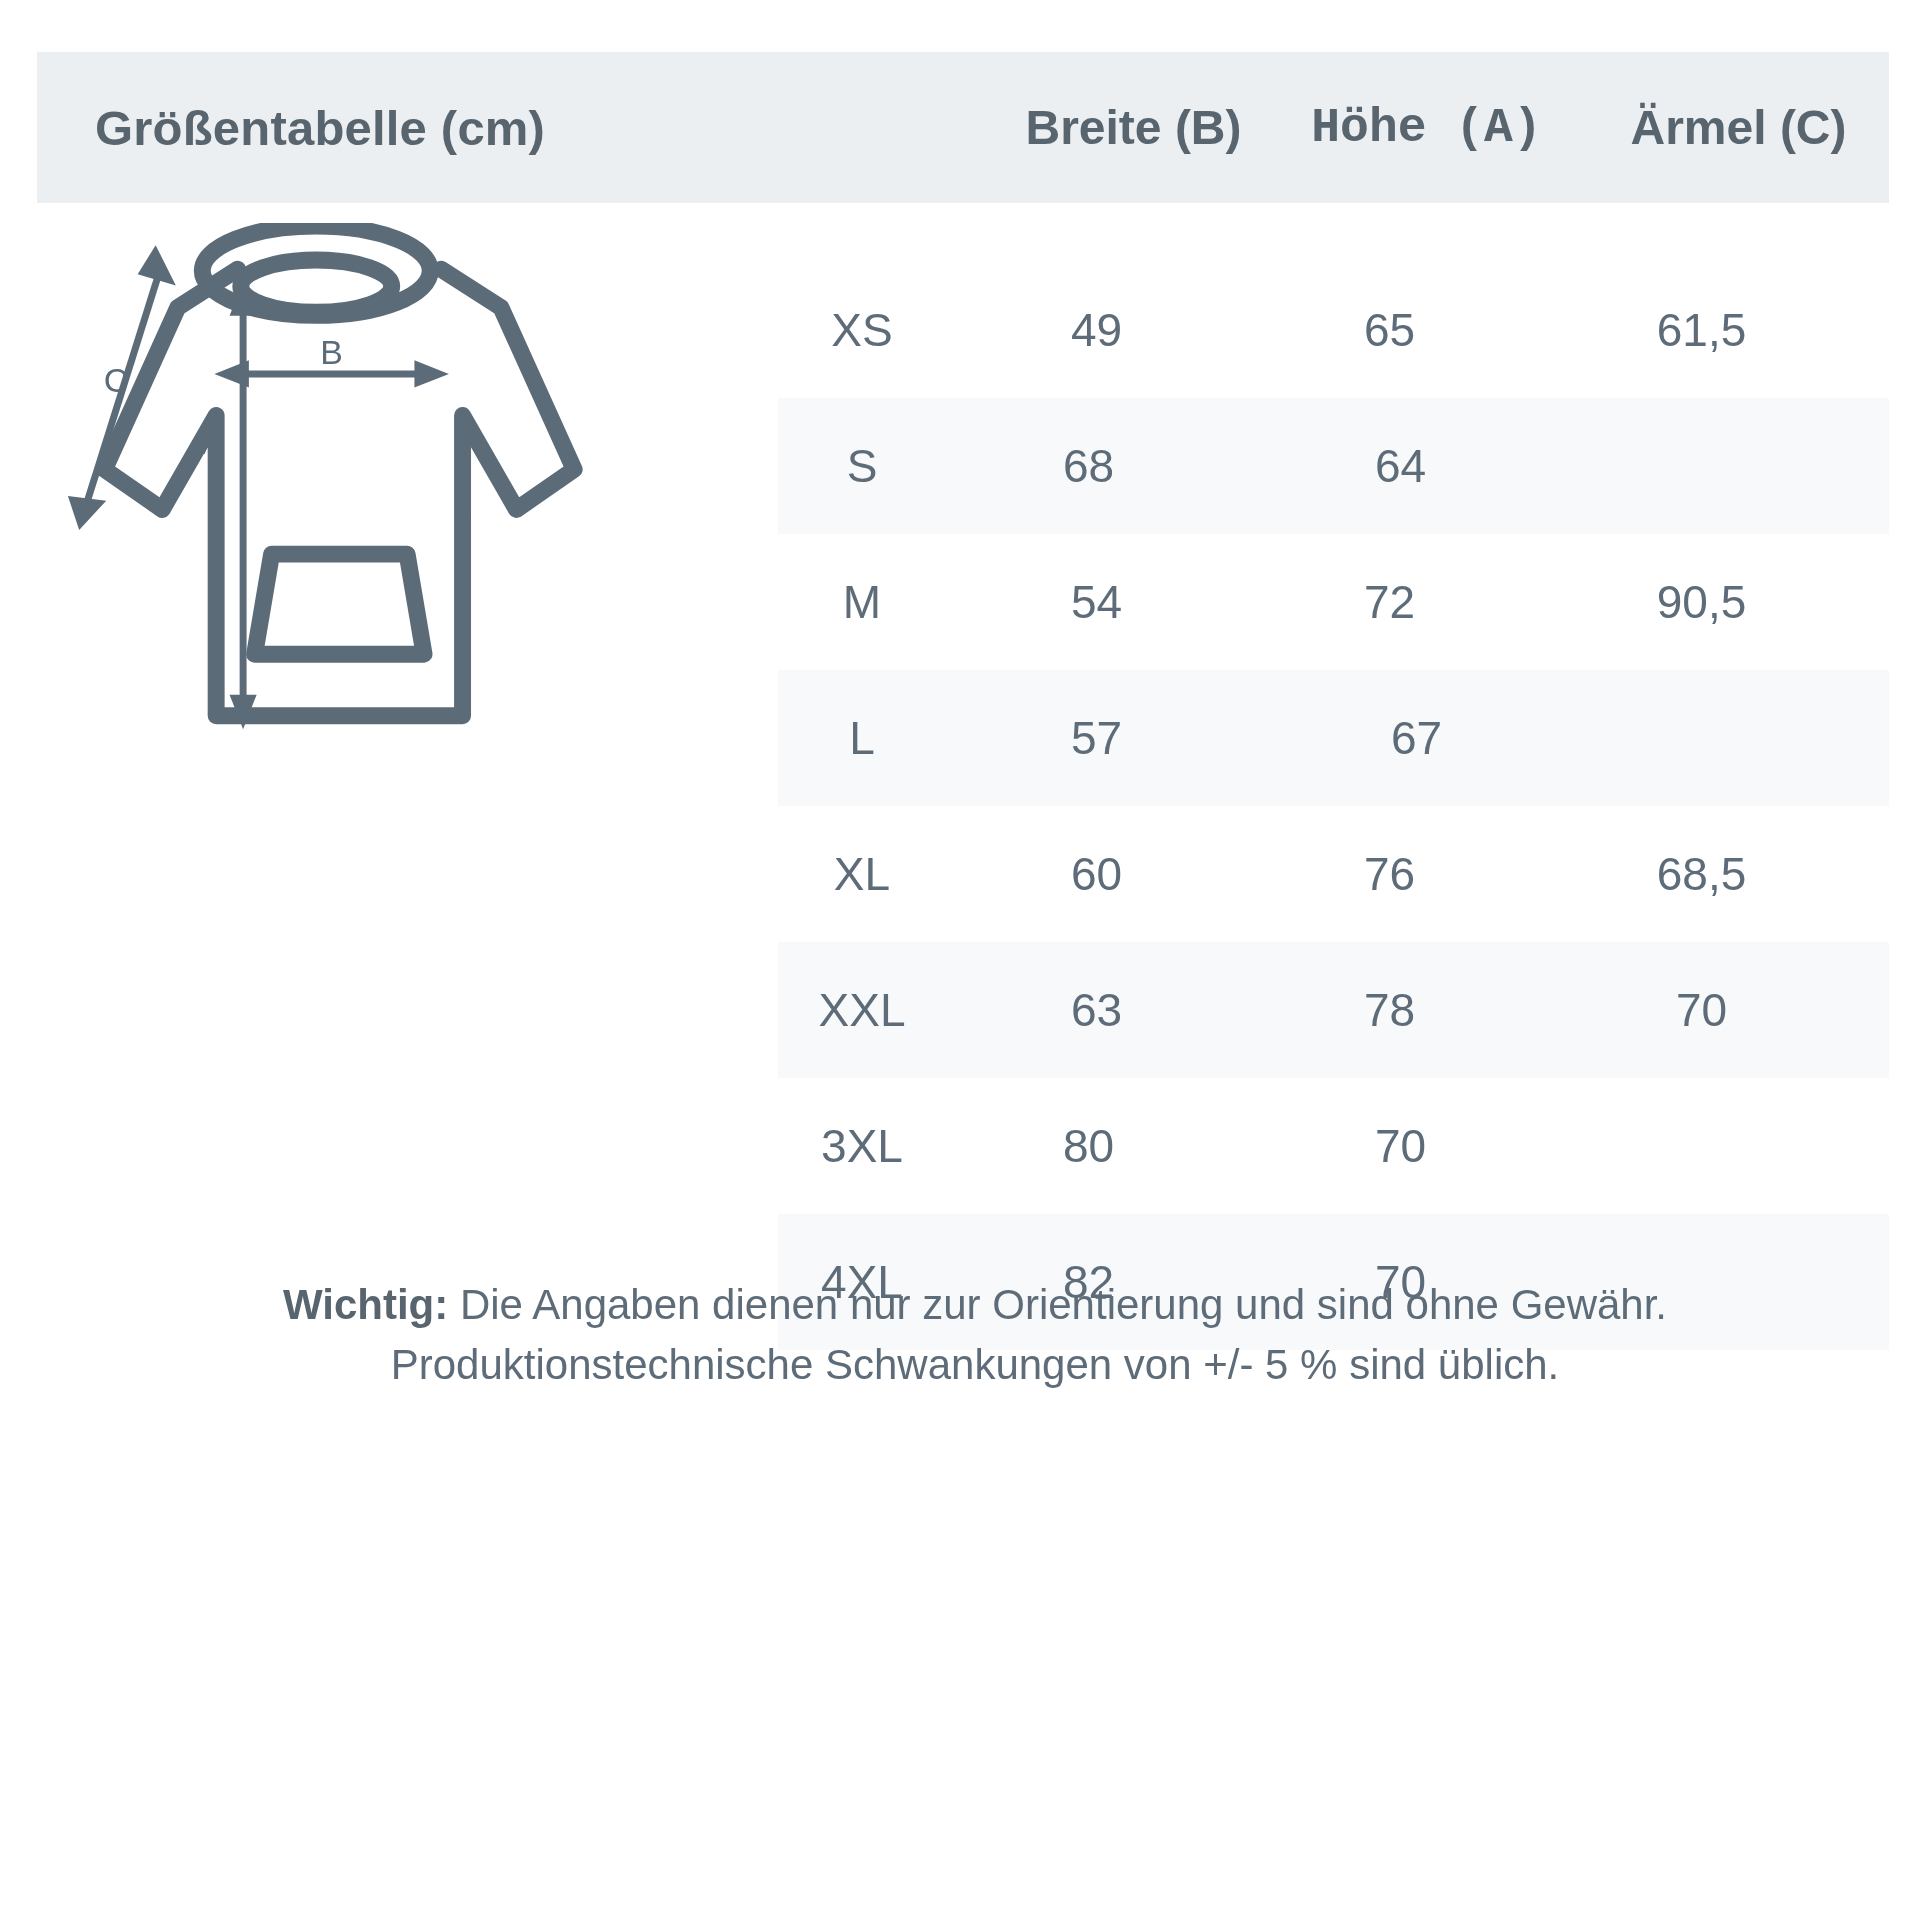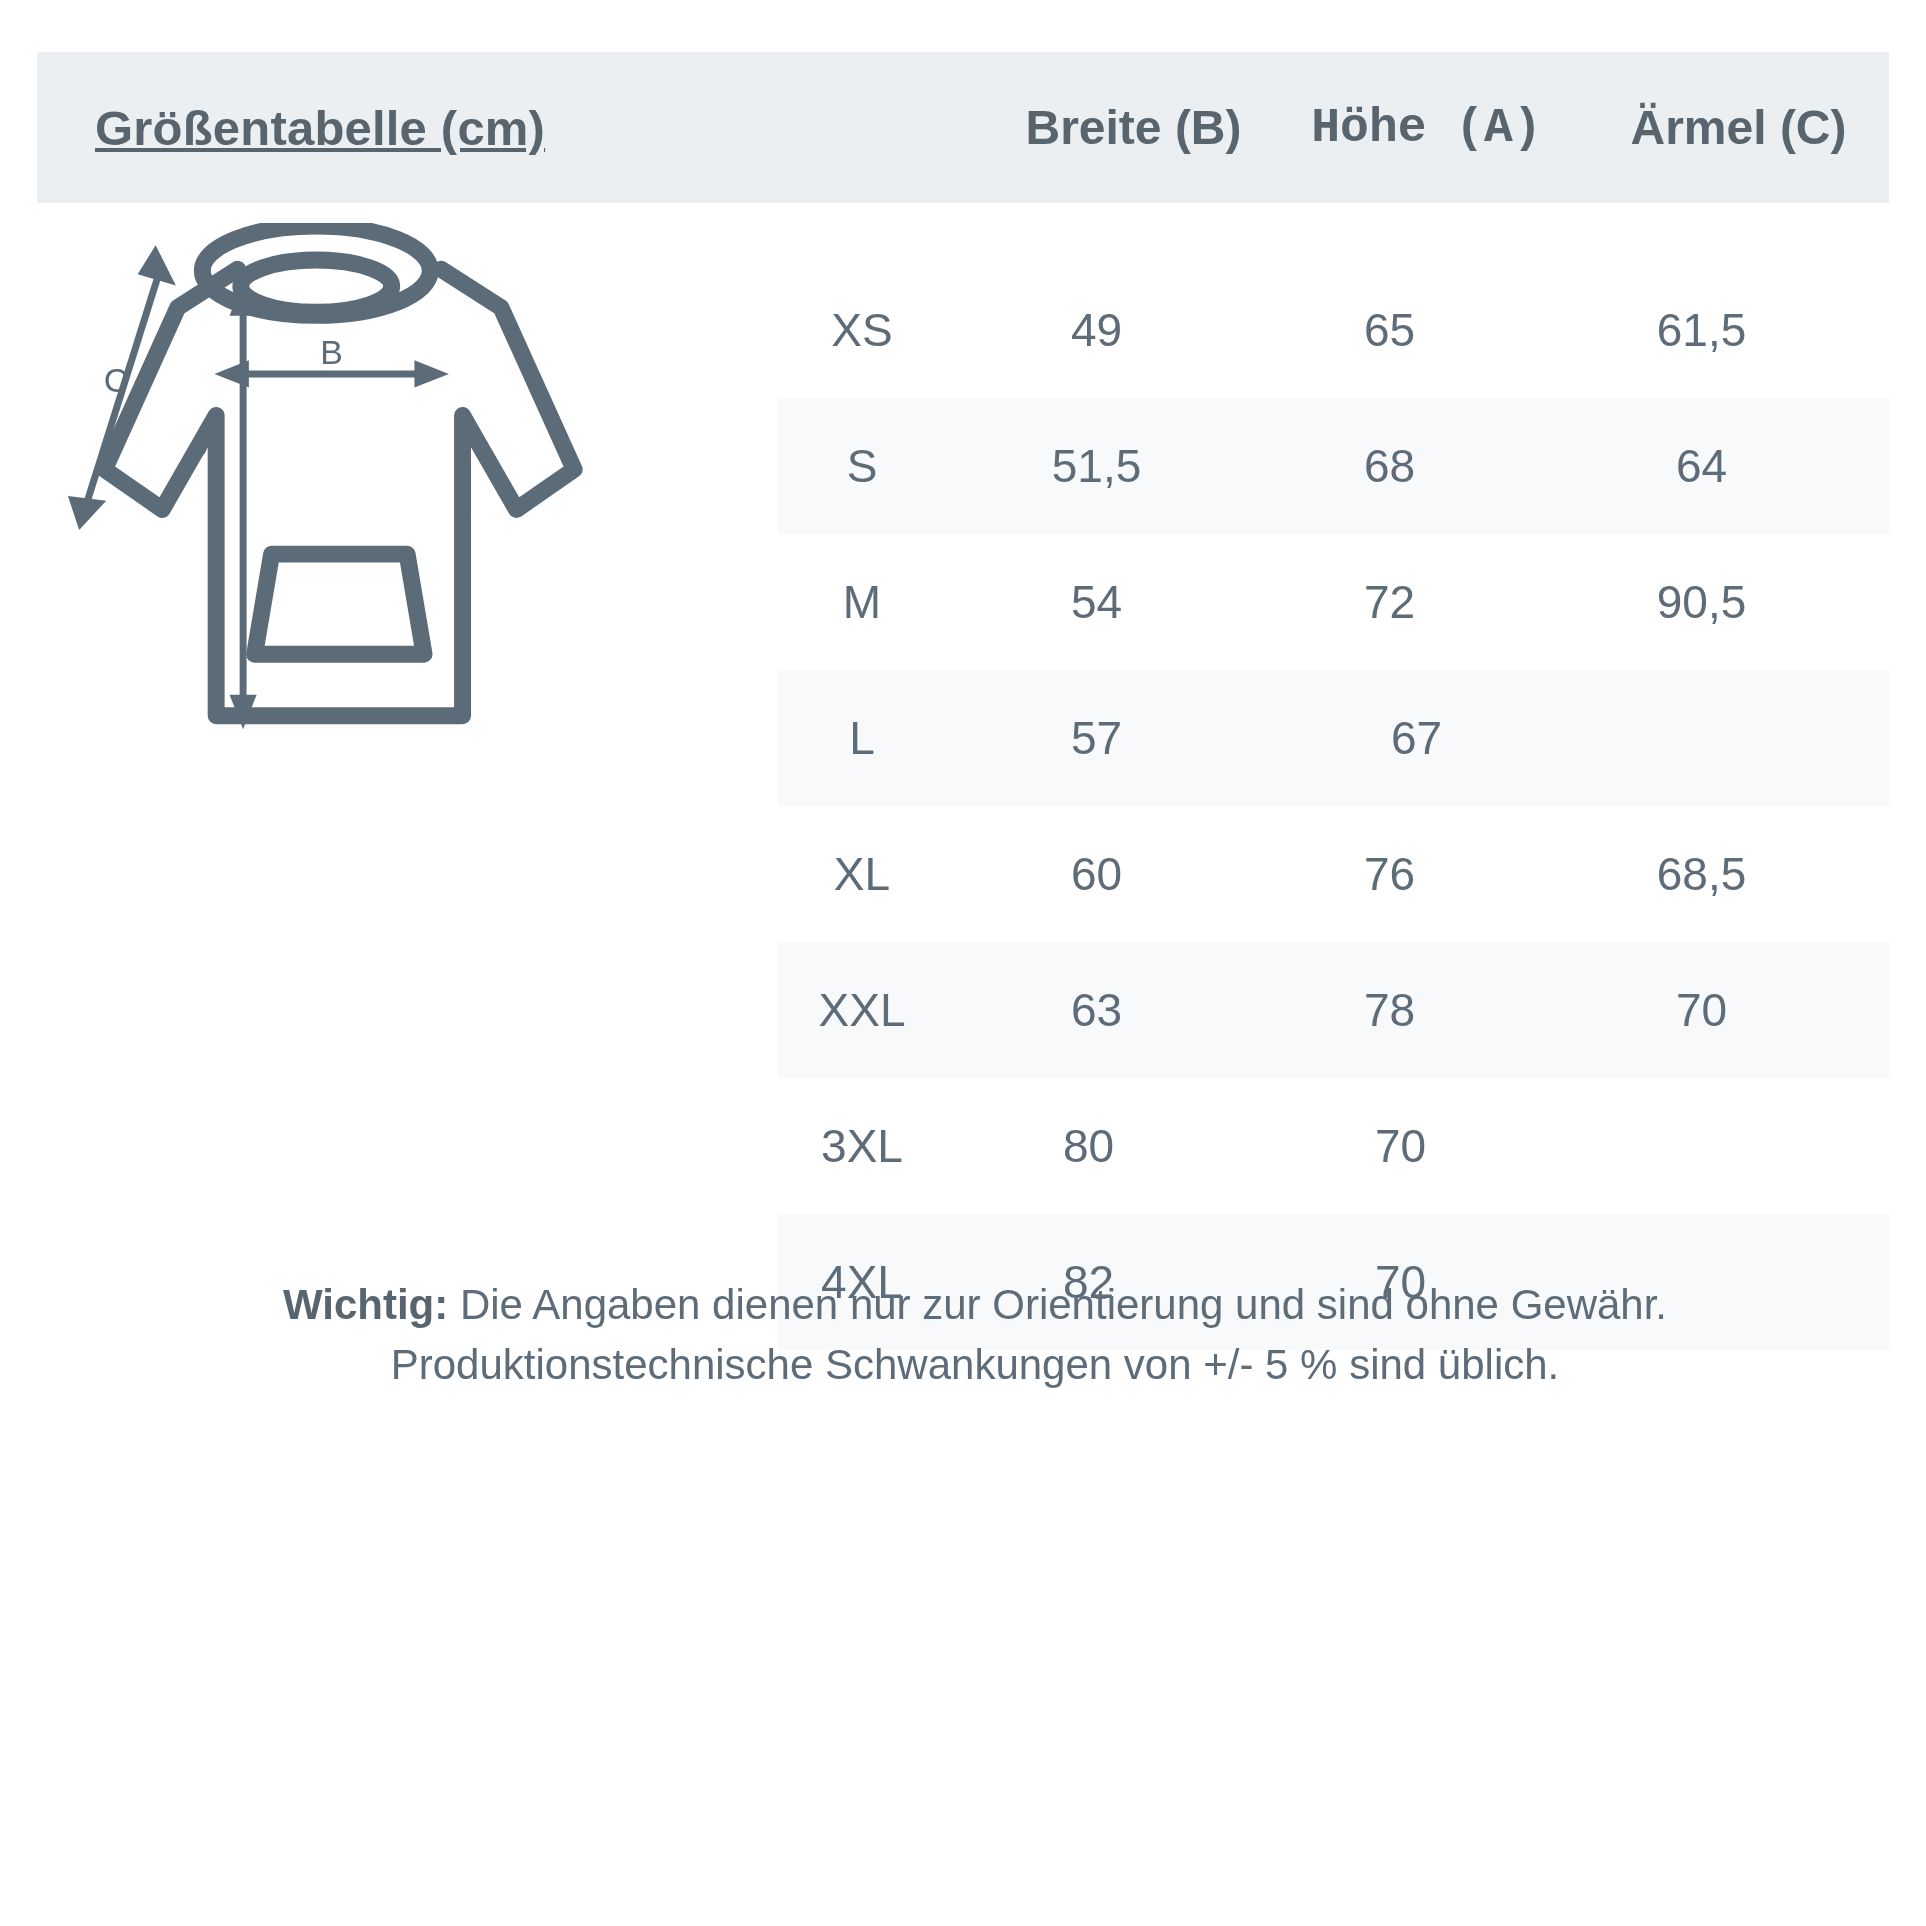--- a/index.html
+++ b/index.html
@@ -36,21 +36,20 @@
   .header-title {
     position: absolute;
     left: 58px;
     top: 50%;
     transform: translateY(-50%);
     font-size: 49px;
     font-weight: bold;
     color: #58656f;
     white-space: nowrap;
     letter-spacing: 0.2px;
-    text-decoration: underline;
   }
   .header-cols {
     position: absolute;
     left: 778px;
     top: 0;
     width: 1111px;
     height: 100%;
     display: flex;
     align-items: center;
   }
@@ -168,21 +167,20 @@
 
     <div class="row">
       <div class="cell size">XS</div>
       <div class="cell b">49</div>
       <div class="cell a">65</div>
       <div class="cell c">61,5</div>
     </div>
 
     <div class="row alt">
       <div class="cell size">S</div>
-      <div class="cell b">51,5</div>
       <div class="cell a">68</div>
       <div class="cell c">64</div>
     </div>
 
     <div class="row">
       <div class="cell size">M</div>
       <div class="cell b">54</div>
       <div class="cell a">72</div>
       <div class="cell c">90,5</div>
     </div>

